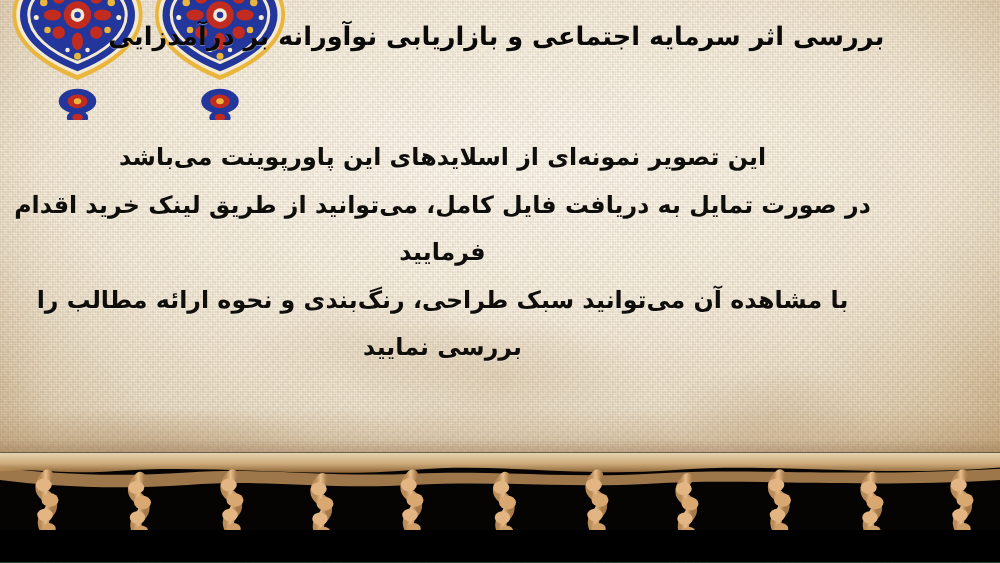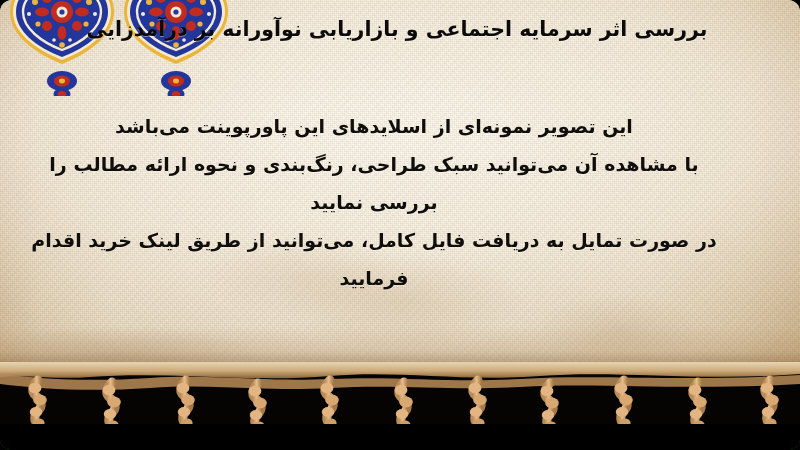--- a/index.html
+++ b/index.html
@@ -10,21 +10,20 @@
   body {
     font-family: "DejaVu Sans", "Liberation Sans", sans-serif;
   }
 
   .slide {
     position: relative;
     width: 800px;
     height: 450px;
     overflow: hidden;
     background: #22c55e;
-    border-radius: 12px;
   }
 
   
   .carpet-field {
     position: absolute;
     left: 0; top: 0;
     width: 800px;
     height: 372px;
     background:
       radial-gradient(ellipse 120% 90% at 50% 35%,
@@ -117,21 +116,20 @@
     font-weight: 700;
     color: #0b0a08;
     letter-spacing: 0px;
     text-shadow: 0 1px 0 rgba(255,255,255,0.35);
   }
   .body-block {
     position: absolute;
     top: 107px;
     left: 0;
     width: 708px;
-    padding-left: 20px;
   }
   .body-line {
     font-size: 19px;
     line-height: 38px;
     font-weight: 600;
     color: #100e0b;
     text-shadow: 0 1px 0 rgba(255,255,255,0.30);
   }
 
   
@@ -240,22 +238,22 @@
   </div>
 
   <div class="text-layer">
 
     <div class="title-block">
       <div class="title-line">بررسی اثر سرمایه اجتماعی و بازاریابی نوآورانه بر درآمدزایی</div>
     </div>
 
     <div class="body-block">
       <div class="body-line">این تصویر نمونه‌ای از اسلایدهای این پاورپوینت می‌باشد</div>
+      <div class="body-line">در صورت تمایل به دریافت فایل کامل، می‌توانید از طریق لینک خرید اقدام فرمایید</div>
       <div class="body-line">با مشاهده آن می‌توانید سبک طراحی، رنگ‌بندی و نحوه ارائه مطالب را بررسی نمایید</div>
-      <div class="body-line">در صورت تمایل به دریافت فایل کامل، می‌توانید از طریق لینک خرید اقدام فرمایید</div>
     </div>
 
   </div>
 
   <div class="fringe-zone">
     <svg width="800" height="88" viewBox="0 0 800 88" xmlns="http://www.w3.org/2000/svg">
       <defs>
         <linearGradient id="cordg" x1="0" y1="0" x2="1" y2="0">
           <stop offset="0%" stop-color="#b98b57"></stop>
           <stop offset="45%" stop-color="#e6bd8b"></stop>

